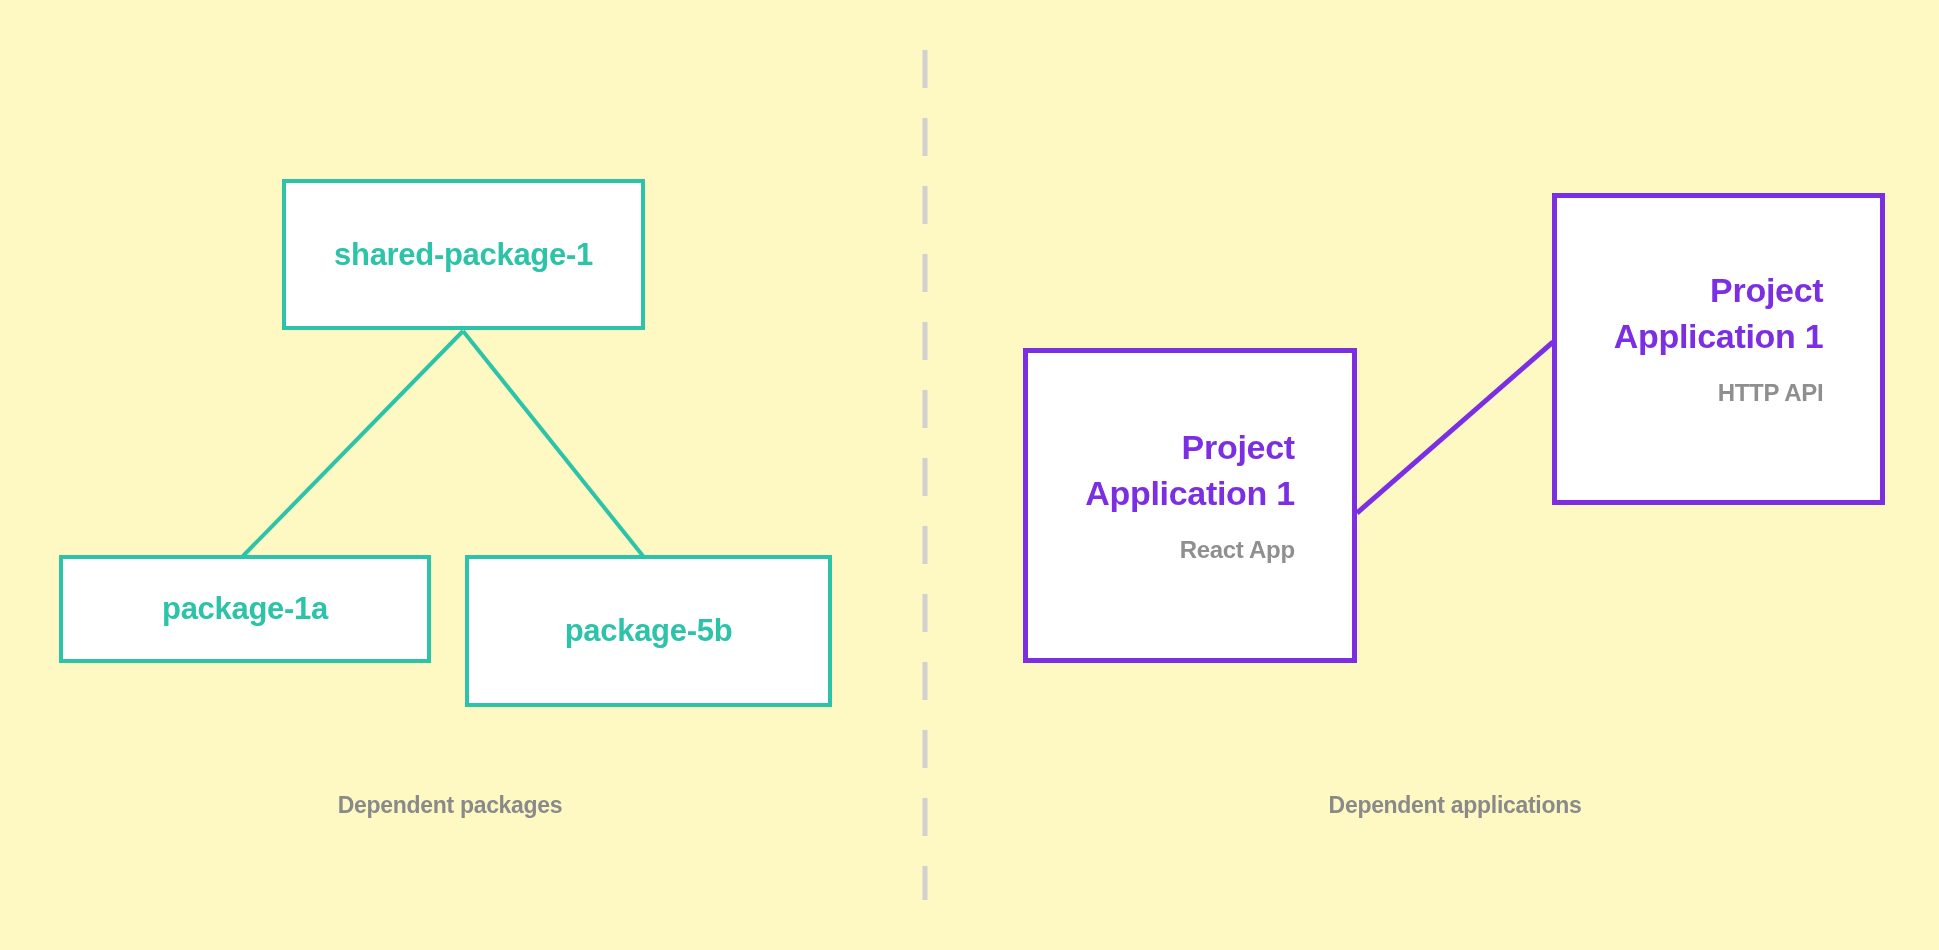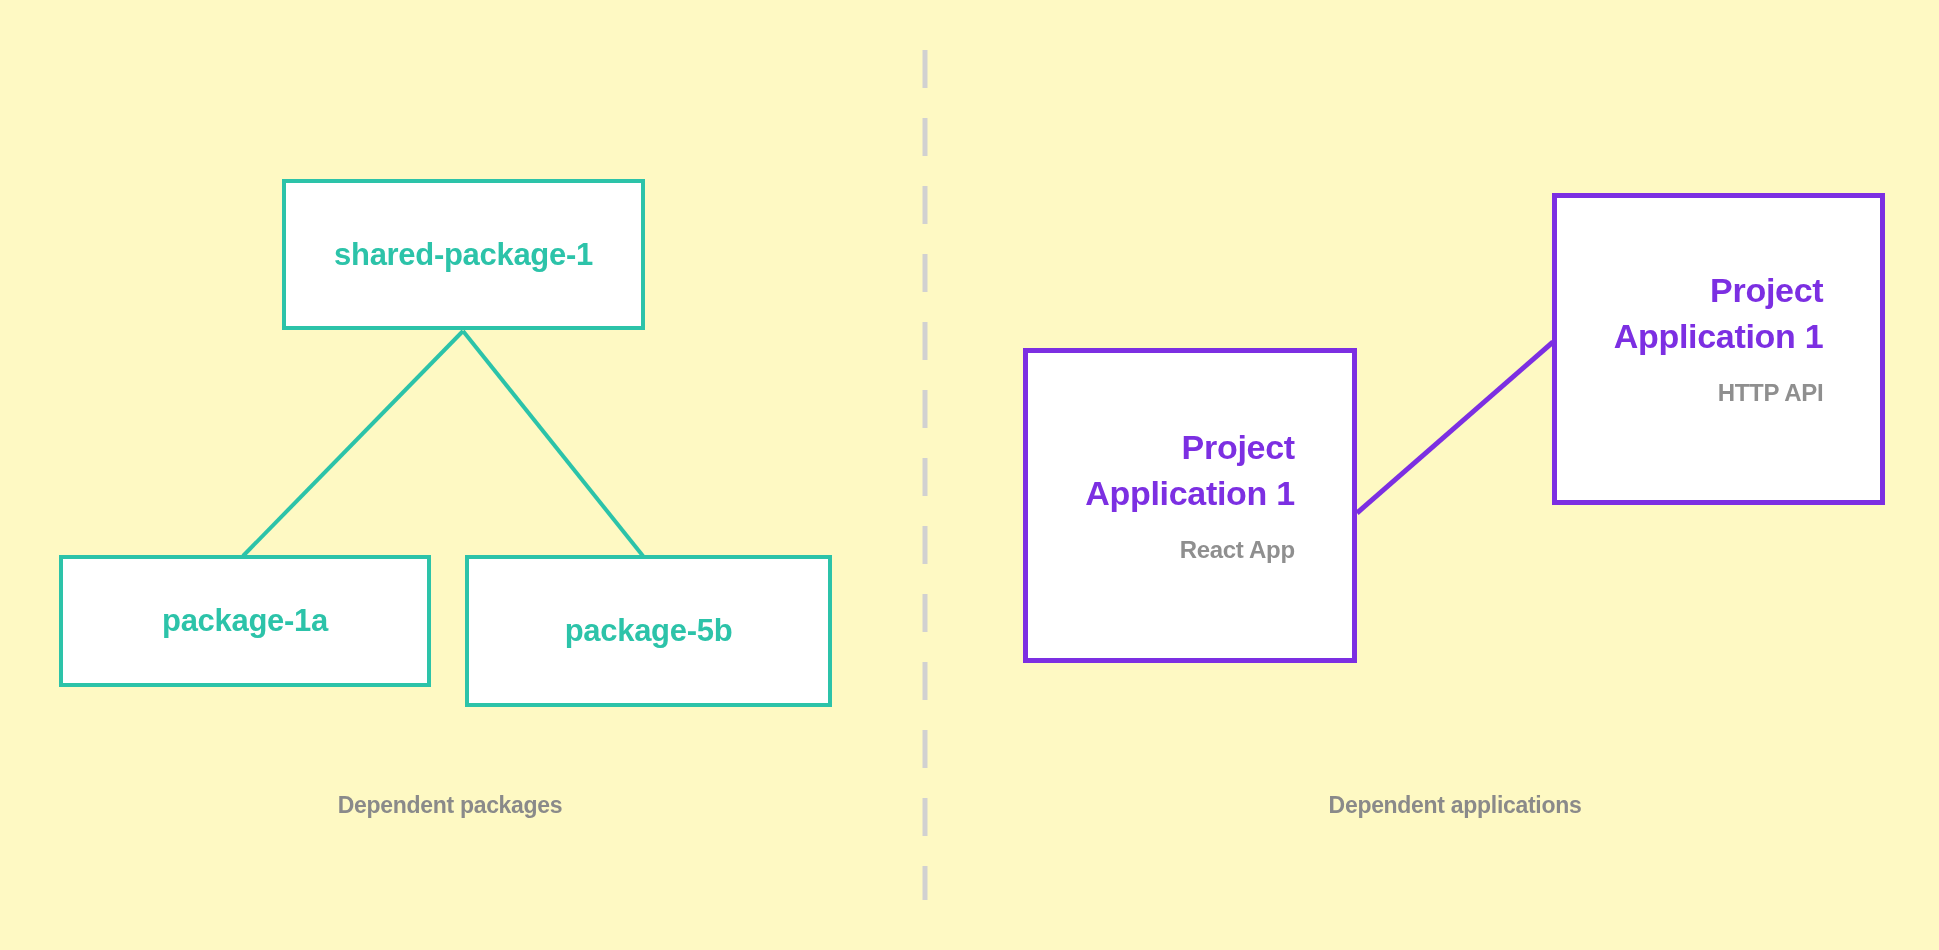--- a/index.html
+++ b/index.html
@@ -101,21 +101,21 @@
     <line class="edge-teal" x1="463" y1="331" x2="243" y2="556"></line>
     <line class="edge-teal" x1="463" y1="331" x2="643" y2="556"></line>
     <line class="edge-purple" x1="1357" y1="513" x2="1553" y2="342"></line>
     <line class="divider-line" x1="925" y1="50" x2="925" y2="900"></line>
   </svg>
 
   <div class="node teal" style="left:282px; top:179px; width:363px; height:151px;">
     <span class="pkg-label">shared-package-1</span>
   </div>
 
-  <div class="node teal" style="left:59px; top:555px; width:372px; height:132px;">
+  <div class="node teal" style="left:59px; top:555px; width:372px; height:108px;">
     <span class="pkg-label">package-1a</span>
   </div>
 
   <div class="node teal" style="left:465px; top:555px; width:367px; height:152px;">
     <span class="pkg-label">package-5b</span>
   </div>
 
   <div class="caption" style="left:60px; top:792px; width:780px;">Dependent packages</div>
 
   <div class="node purple" style="left:1023px; top:348px; width:334px; height:315px;">

